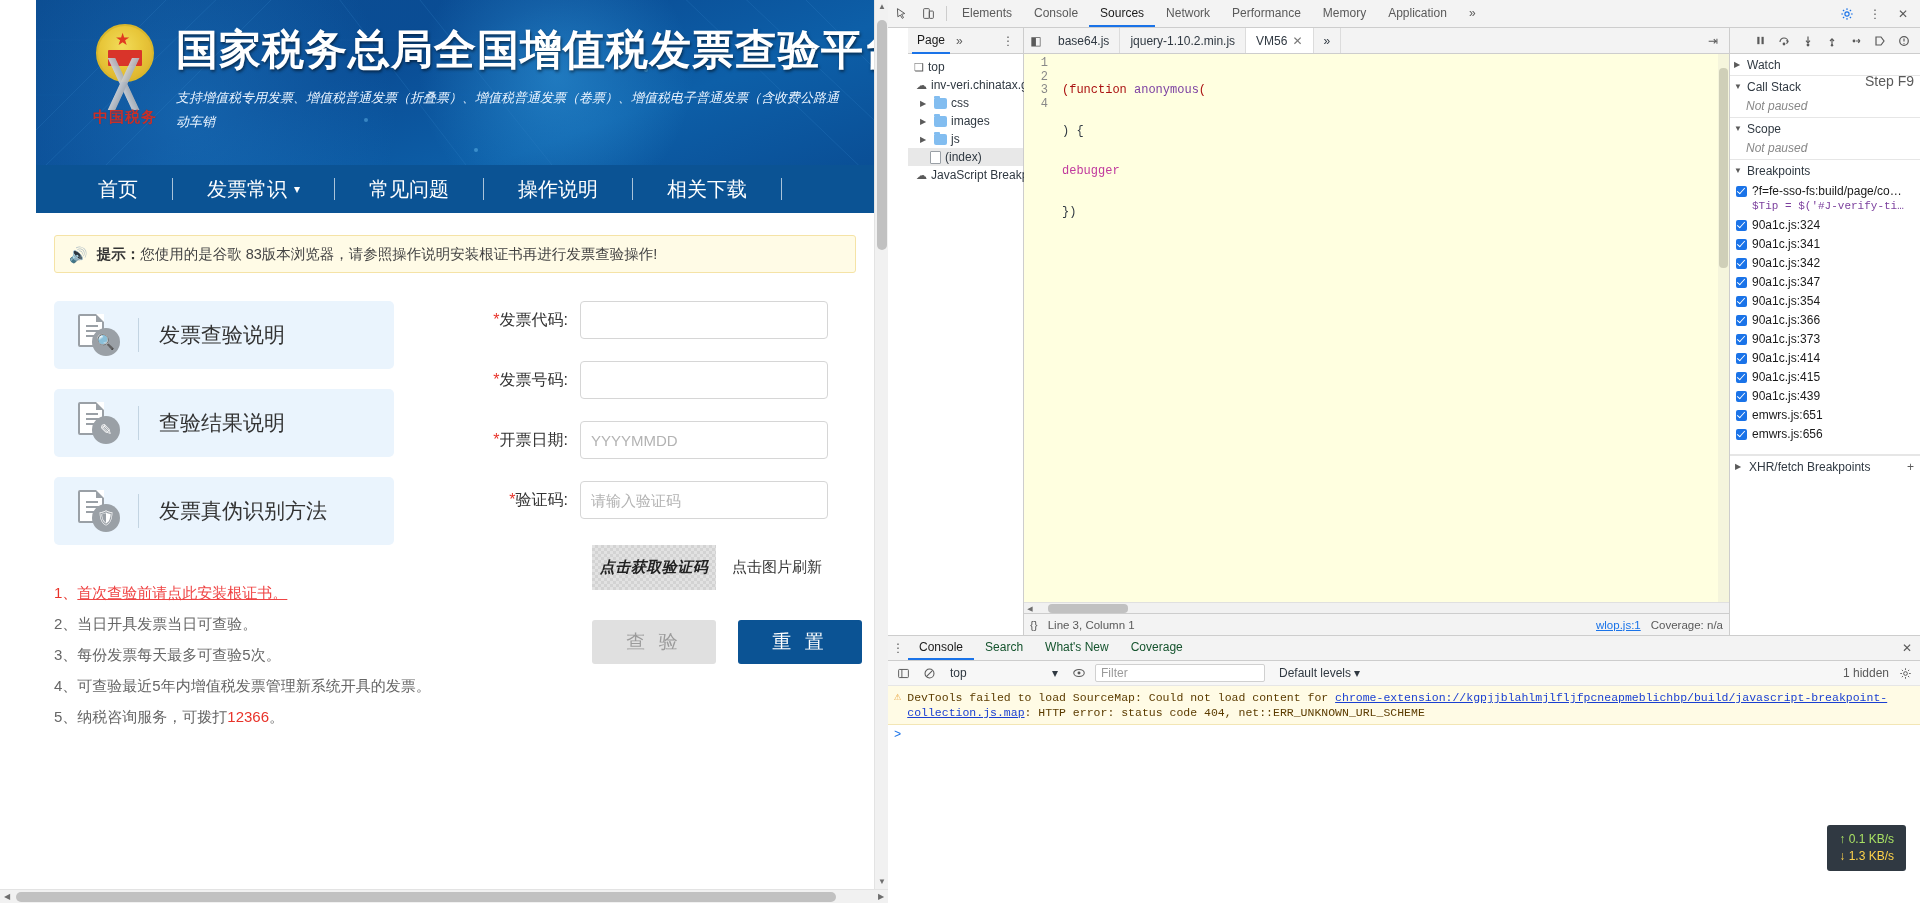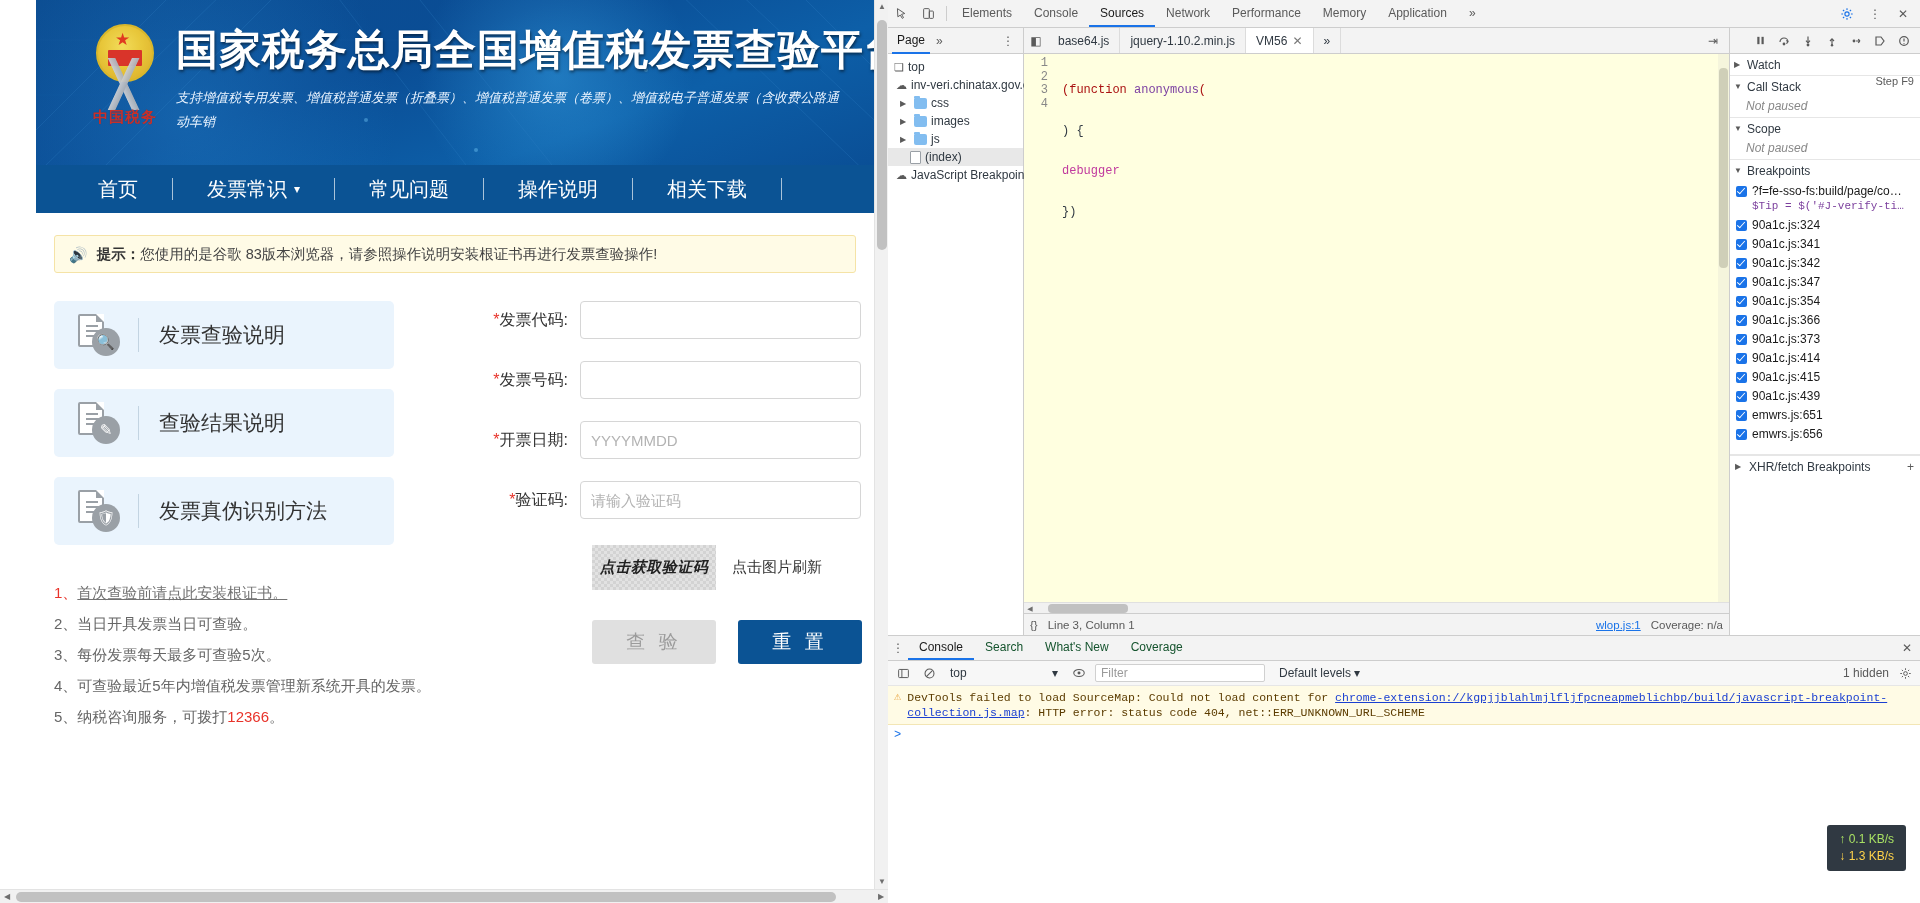--- a/index.html
+++ b/index.html
@@ -107,33 +107,33 @@
     position: absolute; left: 16px; top: 16px; width: 28px; height: 28px; border-radius: 50%;
     background: #9aa0a6; color: #fff; display: flex; align-items: center; justify-content: center;
     font-size: 15px;
   }
   .card-div { width: 1px; height: 34px; background: #c3d4e2; margin: 0 20px 0 16px; }
   .card-label { font-size: 21px; color: #333; }
 
   .notes { padding-top: 12px; }
   .note { font-size: 15px; color: #666; line-height: 31px; white-space: nowrap; }
   .note.first { color: #e8332a; }
-  .note.first a { color: #737373; }
+  .note.first a { color: #ef4444; }
   .red { color: #e8332a; }
 
   
   .right-col { flex: 1; padding-left: 24px; }
   .frow { display: flex; align-items: center; margin-bottom: 22px; }
   .flabel {
     width: 162px; text-align: right; padding-right: 12px;
     font-size: 16px; color: #333; white-space: nowrap;
   }
   .flabel .star { color: #e8332a; }
   .finput {
-    width: 281px; height: 38px; border: 1px solid #d6d6d6; border-radius: 4px;
+    width: 248px; height: 38px; border: 1px solid #d6d6d6; border-radius: 4px;
     font-size: 15px; padding: 0 10px; color: #333; background: #fff; outline: none;
   }
   .finput::placeholder { color: #b3b3b3; }
   .captcha-row { display: flex; align-items: center; margin: 26px 0 0 174px; }
   .captcha-img {
     width: 124px; height: 45px; display: flex; align-items: center; justify-content: center;
     font-family: "Liberation Serif", serif; font-size: 15px; font-weight: bold; color: #222;
     font-style: italic; letter-spacing: .5px; cursor: pointer;
     background-color: #e2e2e2;
     background-image:
@@ -173,21 +173,21 @@
   .dt-tab {
     padding: 0 11px; display: flex; align-items: center; cursor: pointer; color: #5a5a5a;
     border-bottom: 2px solid transparent; font-size: 12px;
   }
   .dt-tab.active { color: #1a1a1a; border-bottom-color: #1a73e8; }
   .dt-topright { display: flex; align-items: center; padding-right: 4px; gap: 2px; }
   .dt-tiny { width: 26px; height: 26px; display: flex; align-items: center; justify-content: center; cursor: pointer; color: #5a5a5a; }
 
   .dt-main { flex: 1; display: flex; min-height: 0; }
   
-  .nav-pane { width: 136px; border-right: 1px solid #cdcdcd; display: flex; flex-direction: column; background: #fff; }
+  .nav-pane { width: 136px; border-right: 1px solid #cdcdcd; display: flex; flex-direction: column; background: #fff; padding-left: 20px; }
   .nav-head { height: 26px; display: flex; align-items: center; border-bottom: 1px solid #cdcdcd; background: #f3f3f3; padding: 0 4px; }
   .nav-head .t { color: #1a1a1a; border-bottom: 2px solid #1a73e8; height: 26px; display: flex; align-items: center; padding: 0 5px; font-size: 12px; }
   .nav-head .more { color: #5a5a5a; padding: 0 6px; cursor: pointer; }
   .nav-head .dots { margin-left: auto; color: #5a5a5a; padding: 0 5px; cursor: pointer; }
   .tree { padding: 4px 0; font-size: 12px; }
   .tnode { height: 18px; display: flex; align-items: center; gap: 4px; padding-left: 4px; cursor: pointer; white-space: nowrap; }
   .tnode.sel { background: #e8e8e8; }
   .tarrow { width: 10px; color: #5a5a5a; font-size: 8px; }
   .ico-folder { width: 13px; height: 11px; background: #82bdf0; border-radius: 1px 2px 2px 2px; position: relative; }
   .ico-folder:before { content:""; position:absolute; left:0; top:-2px; width:6px; height:2px; background:#82bdf0; border-radius:1px 1px 0 0;}
@@ -222,21 +222,21 @@
   .ed-hscroll .arL, .ed-hscroll .arR { position:absolute; top:0; width: 12px; height: 11px; font-size: 7px; color: #6e6e6e; text-align:center; line-height:11px;}
 
   
   .dbg-pane { width: 190px; display: flex; flex-direction: column; background: #fff; }
   .dbg-toolbar { height: 26px; display: flex; align-items: center; justify-content: flex-end; gap: 4px;
                  background: #f3f3f3; border-bottom: 1px solid #cdcdcd; padding: 0 6px; }
   .dbg-btn { width: 20px; height: 20px; display: flex; align-items: center; justify-content: center; color: #5a5a5a; cursor: pointer; font-size: 11px; }
   .sect { border-bottom: 1px solid #e6e6e6; }
   .sect-head { height: 21px; display: flex; align-items: center; gap: 4px; padding-left: 4px; cursor: pointer; color: #303942; font-size: 12px; }
   .sect-head .ar { font-size: 8px; color: #5a5a5a; width: 9px; }
-  .sect-head .step { margin-left: auto; margin-right: 6px; color: #5a5a5a; font-size: 11px; margin-top: 32px; }
+  .sect-head .step { margin-left: auto; margin-right: 6px; color: #5a5a5a; font-size: 14px; margin-top: 32px; }
   .sect-body { padding: 2px 0 4px 16px; color: #888; font-style: italic; font-size: 12px; }
   .bp-list { padding: 1px 0 10px 0; }
   .bp {
     display: flex; align-items: flex-start; gap: 5px; padding: 2px 4px 2px 6px;
     font-size: 12px; color: #1a1a1a; cursor: pointer; line-height: 15px;
   }
   .cbx { width: 11px; height: 11px; flex: none; margin-top: 1.5px; background: #1a73e8; border-radius: 2px; position: relative; }
   .cbx:after { content: ""; position: absolute; left: 3px; top: 0px; width: 3px; height: 7px; border: solid #fff; border-width: 0 1.6px 1.6px 0; transform: rotate(42deg); }
   .bp .txt { overflow: hidden; text-overflow: ellipsis; white-space: nowrap; flex: 1; }
   .bp .sub { color: #7b3f9d; font-family: "Liberation Mono", monospace; font-size: 11px; }

